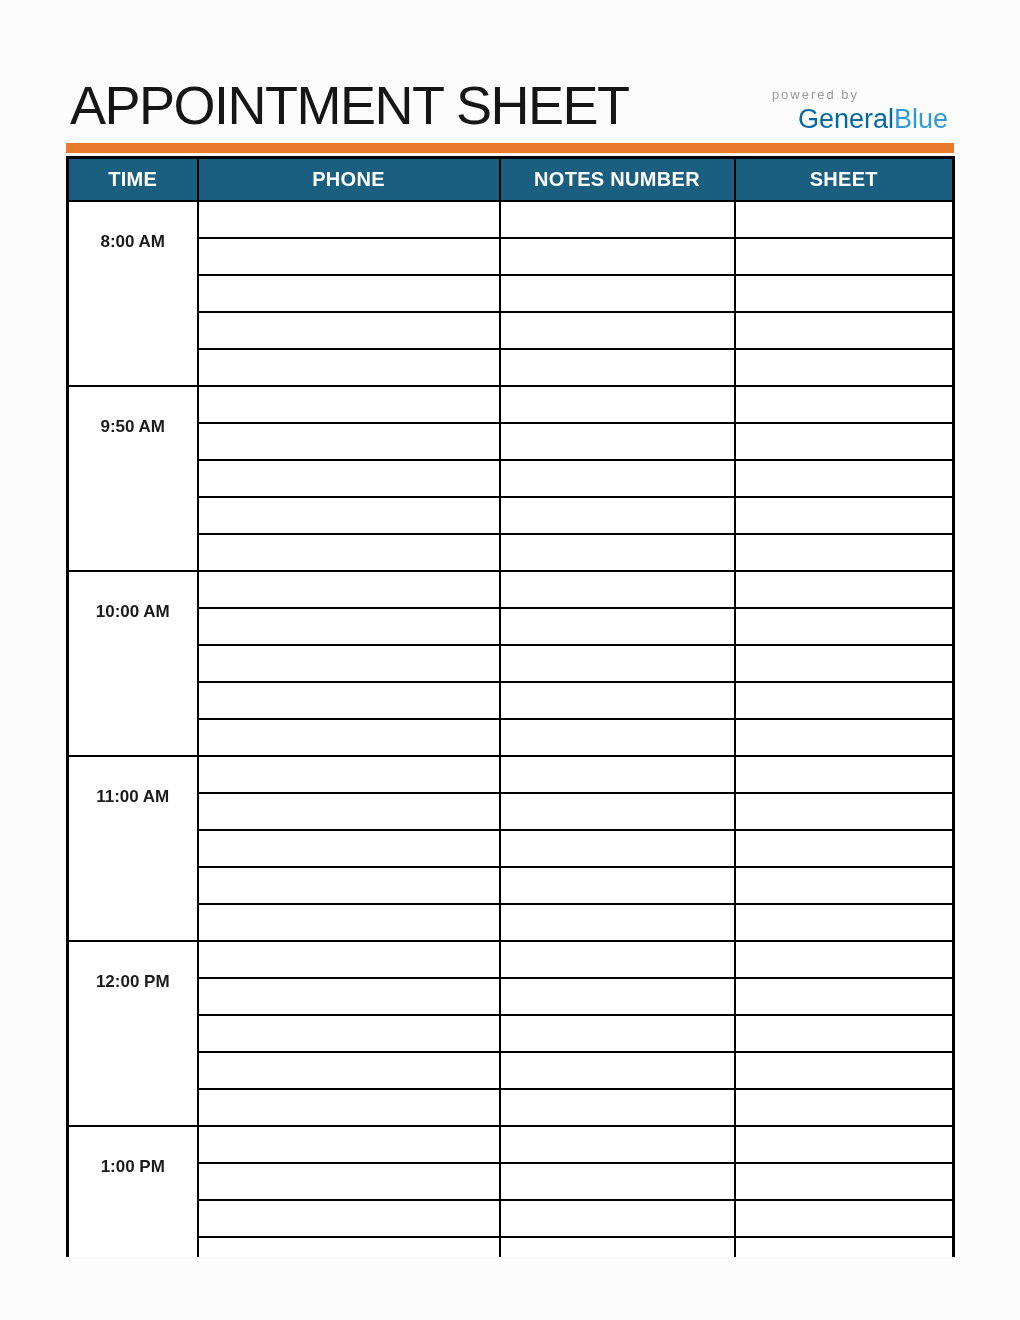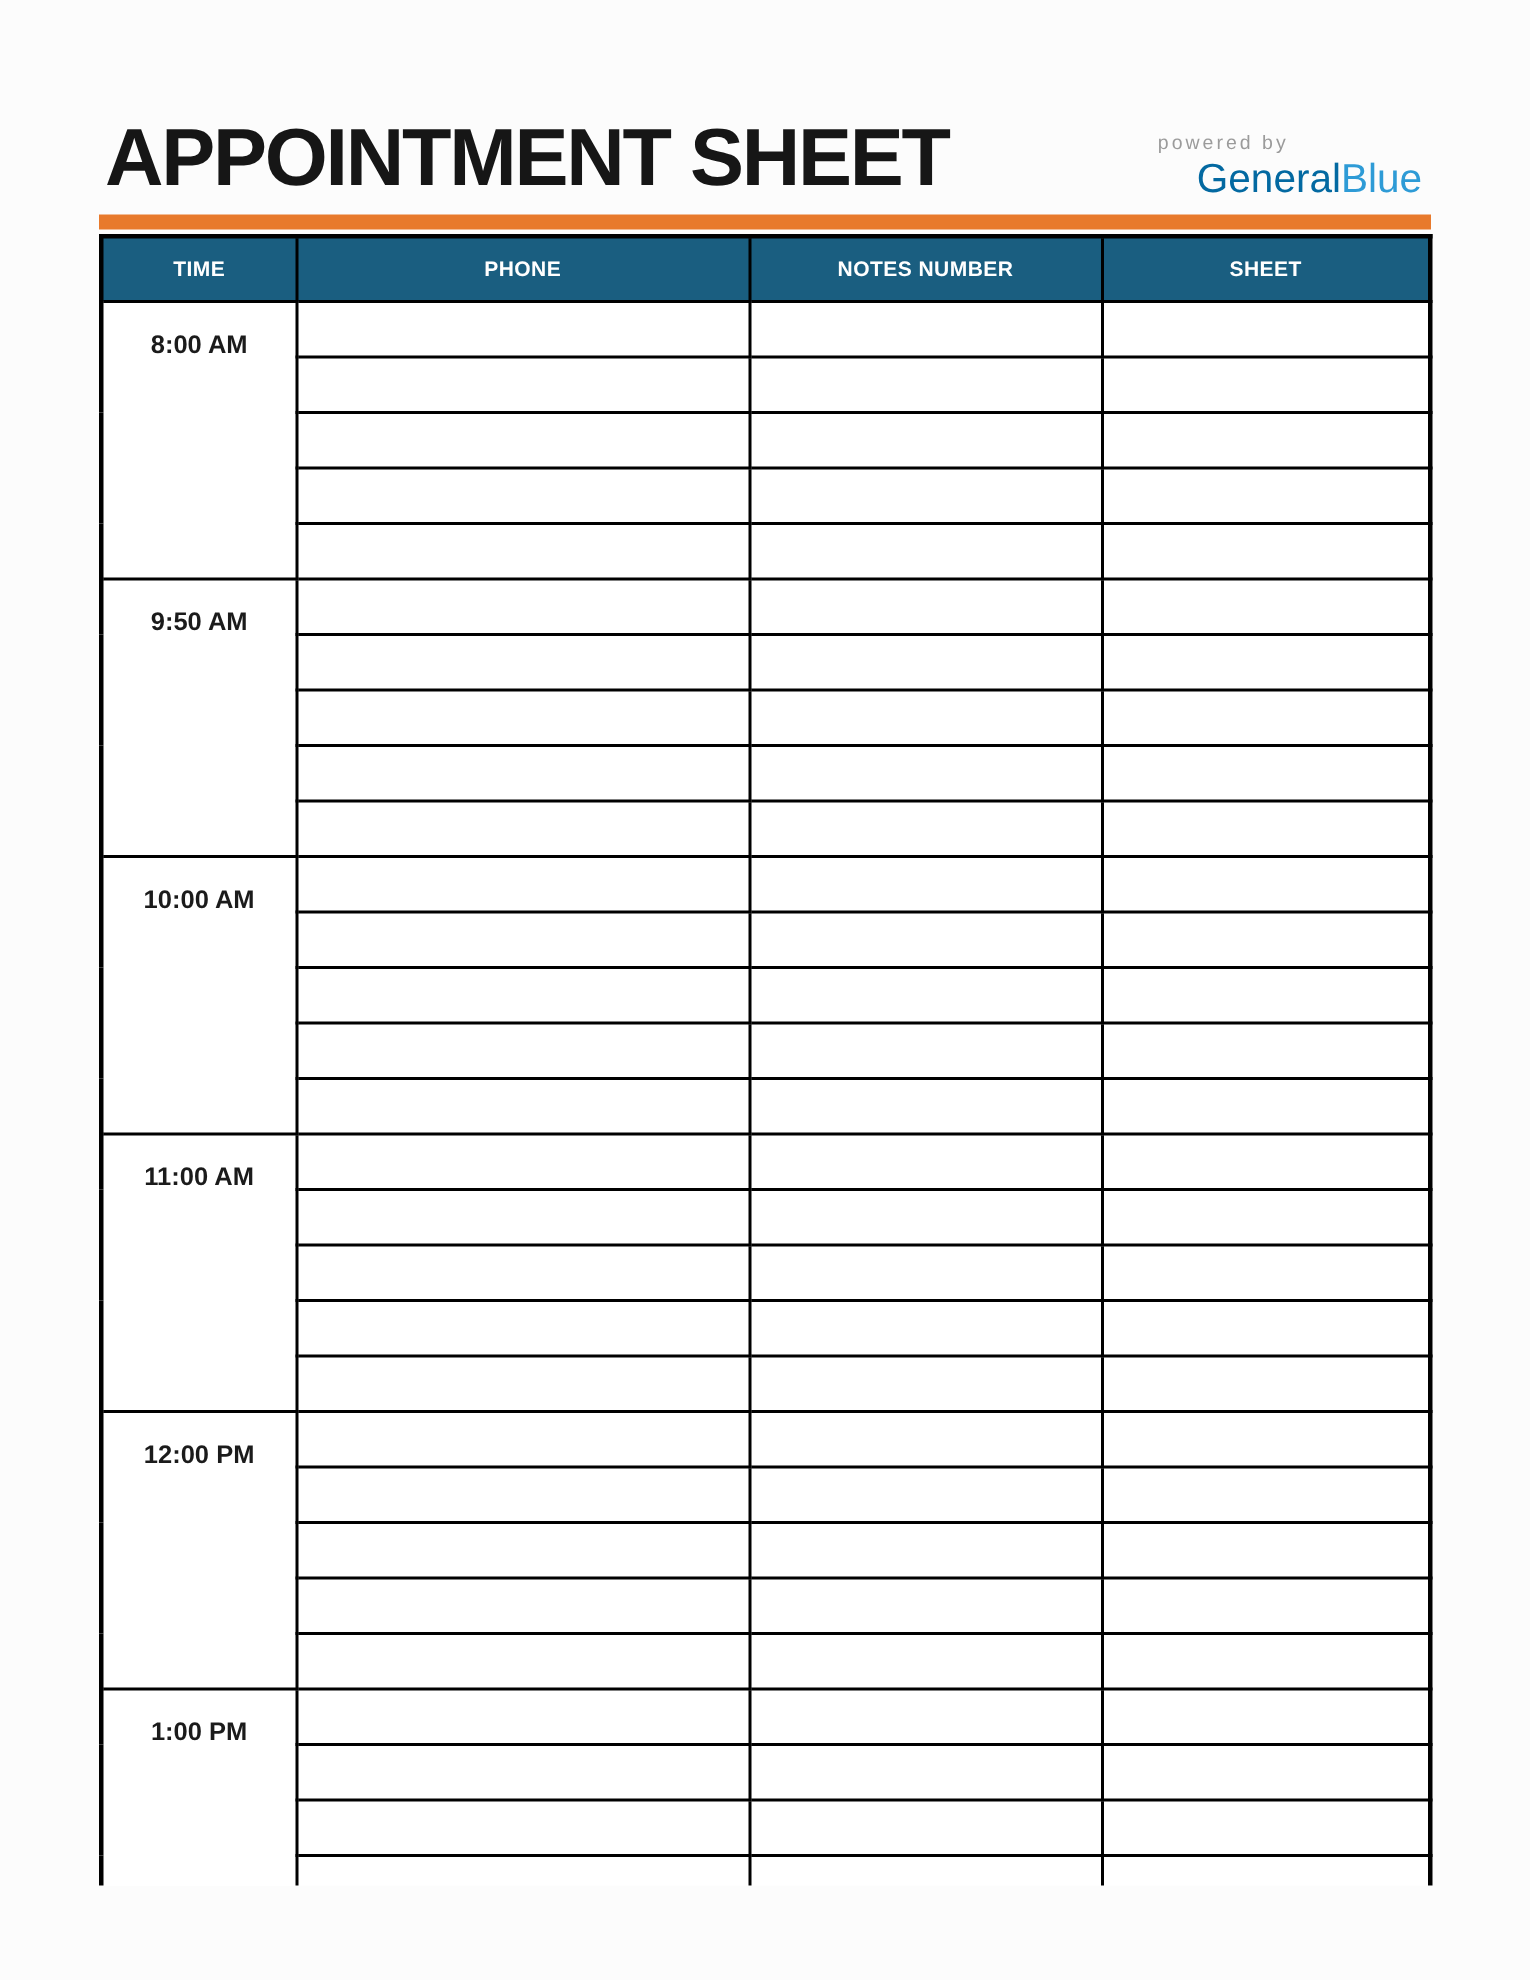--- a/index.html
+++ b/index.html
@@ -13,21 +13,21 @@
   .page{
     position:relative;
     width:1020px;height:1320px;
     background:#fcfcfc;
     font-family:"Liberation Sans", sans-serif;
     overflow:hidden;
   }
   .title{
     position:absolute;left:70px;top:78px;
     margin:0;
-    font-size:54px;font-weight:700;letter-spacing:-1.5px;
+    font-size:54px;font-weight:400;letter-spacing:-1.5px;
     color:#161616;line-height:1;white-space:nowrap;
   }
   .brand{
     position:absolute;top:88px;right:72px;
     width:max-content;text-align:left;line-height:1;
   }
   .powered{
     display:block;
     margin-left:14px;margin-bottom:5px;
     font-size:13px;letter-spacing:2px;color:#9b9b9b;font-weight:400;
@@ -52,27 +52,27 @@
     table-layout:fixed;
     width:886px;
     background:#ffffff;
     border:3px solid var(--line);
   }
   th,td{border:2px solid var(--line);padding:0;}
   thead th{
     height:43px;
     background:var(--teal);
     color:#ffffff;
-    font-size:14px;font-weight:700;letter-spacing:0.3px;
+    font-size:20px;font-weight:700;letter-spacing:0.3px;
     text-align:center;vertical-align:middle;
   }
   tbody td{height:37px;}
   td.time-cell{
     vertical-align:top;text-align:center;
-    padding-top:18px;
+    padding-top:30px;
     font-size:17px;font-weight:700;color:#1b1b1b;
     letter-spacing:0;white-space:nowrap;
     background:#ffffff;
   }
 </style>
 </head>
 <body>
 
 <div class="page">
 

